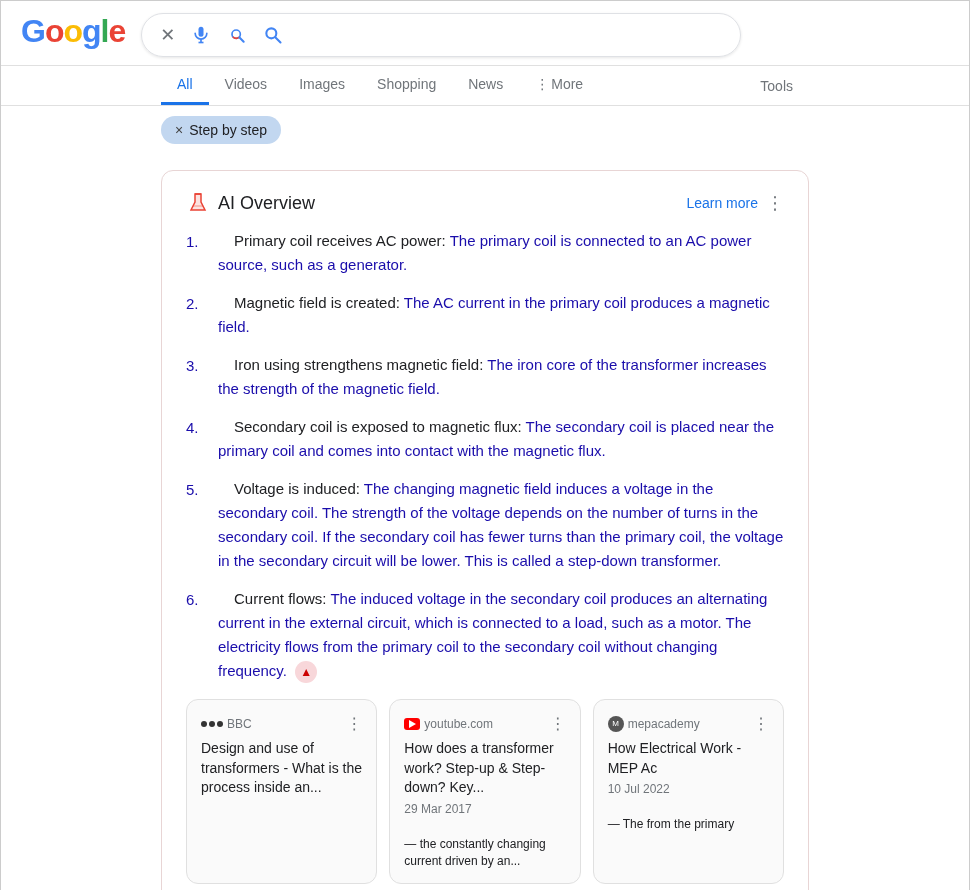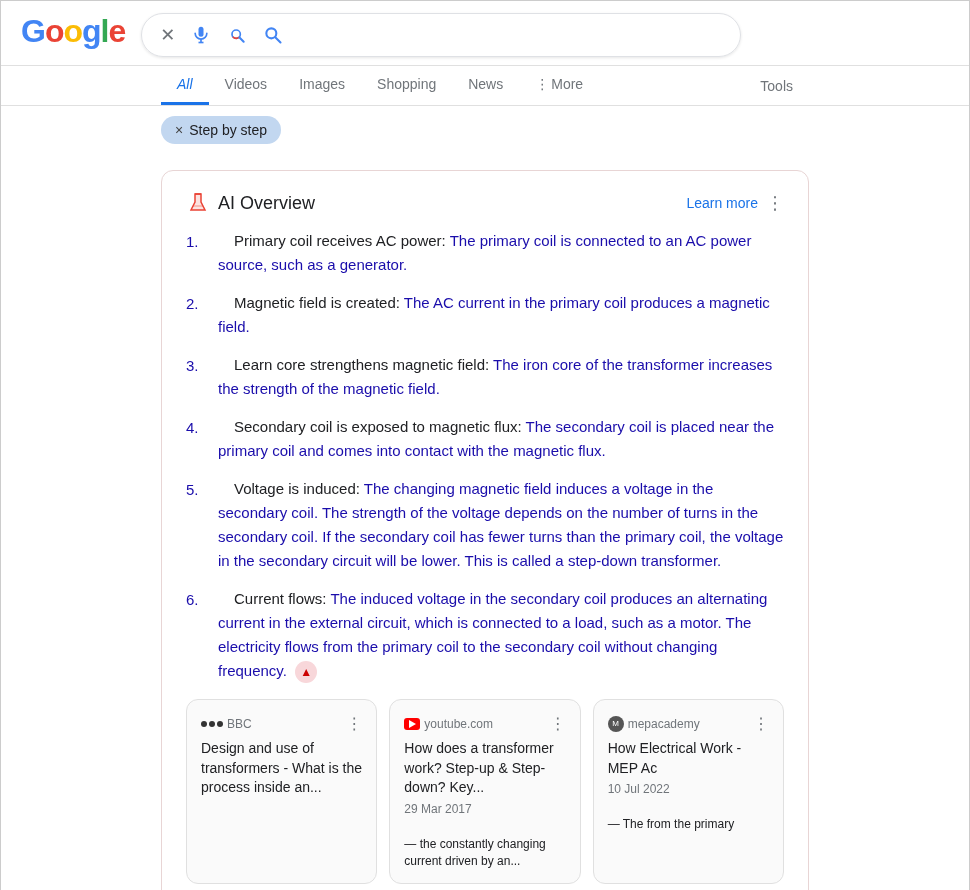--- a/index.html
+++ b/index.html
@@ -81,21 +81,20 @@
       color: #70757a;
       cursor: pointer;
       border-bottom: 3px solid transparent;
       text-decoration: none;
       white-space: nowrap;
     }
     .nav-tab.active {
       color: #1a73e8;
       border-bottom: 3px solid #1a73e8;
       font-weight: 500;
-      font-style: italic;
     }
     .nav-tools {
       margin-left: auto;
       padding: 10px 16px;
       font-size: 14px;
       color: #70757a;
       cursor: pointer;
     }
     .nav-more {
       display: flex;
@@ -401,21 +400,21 @@
         </div>
       </li>
       <li class="ai-list-item">
         <div class="ai-item-content">
           <span class="ai-item-bold">Magnetic field is created:</span>
           <span class="ai-item-link"> The AC current in the primary coil produces a magnetic field.</span>
         </div>
       </li>
       <li class="ai-list-item">
         <div class="ai-item-content">
-          <span class="ai-item-bold">Learn core strengthens magnetic field:</span>
+          <span class="ai-item-bold">Iron using strengthens magnetic field:</span>
           <span class="ai-item-link"> The iron core of the transformer increases the strength of the magnetic field.</span>
         </div>
       </li>
       <li class="ai-list-item">
         <div class="ai-item-content">
           <span class="ai-item-bold">Secondary coil is exposed to magnetic flux:</span>
           <span class="ai-item-link"> The secondary coil is placed near the primary coil and comes into contact with the magnetic flux.</span>
         </div>
       </li>
       <li class="ai-list-item">

